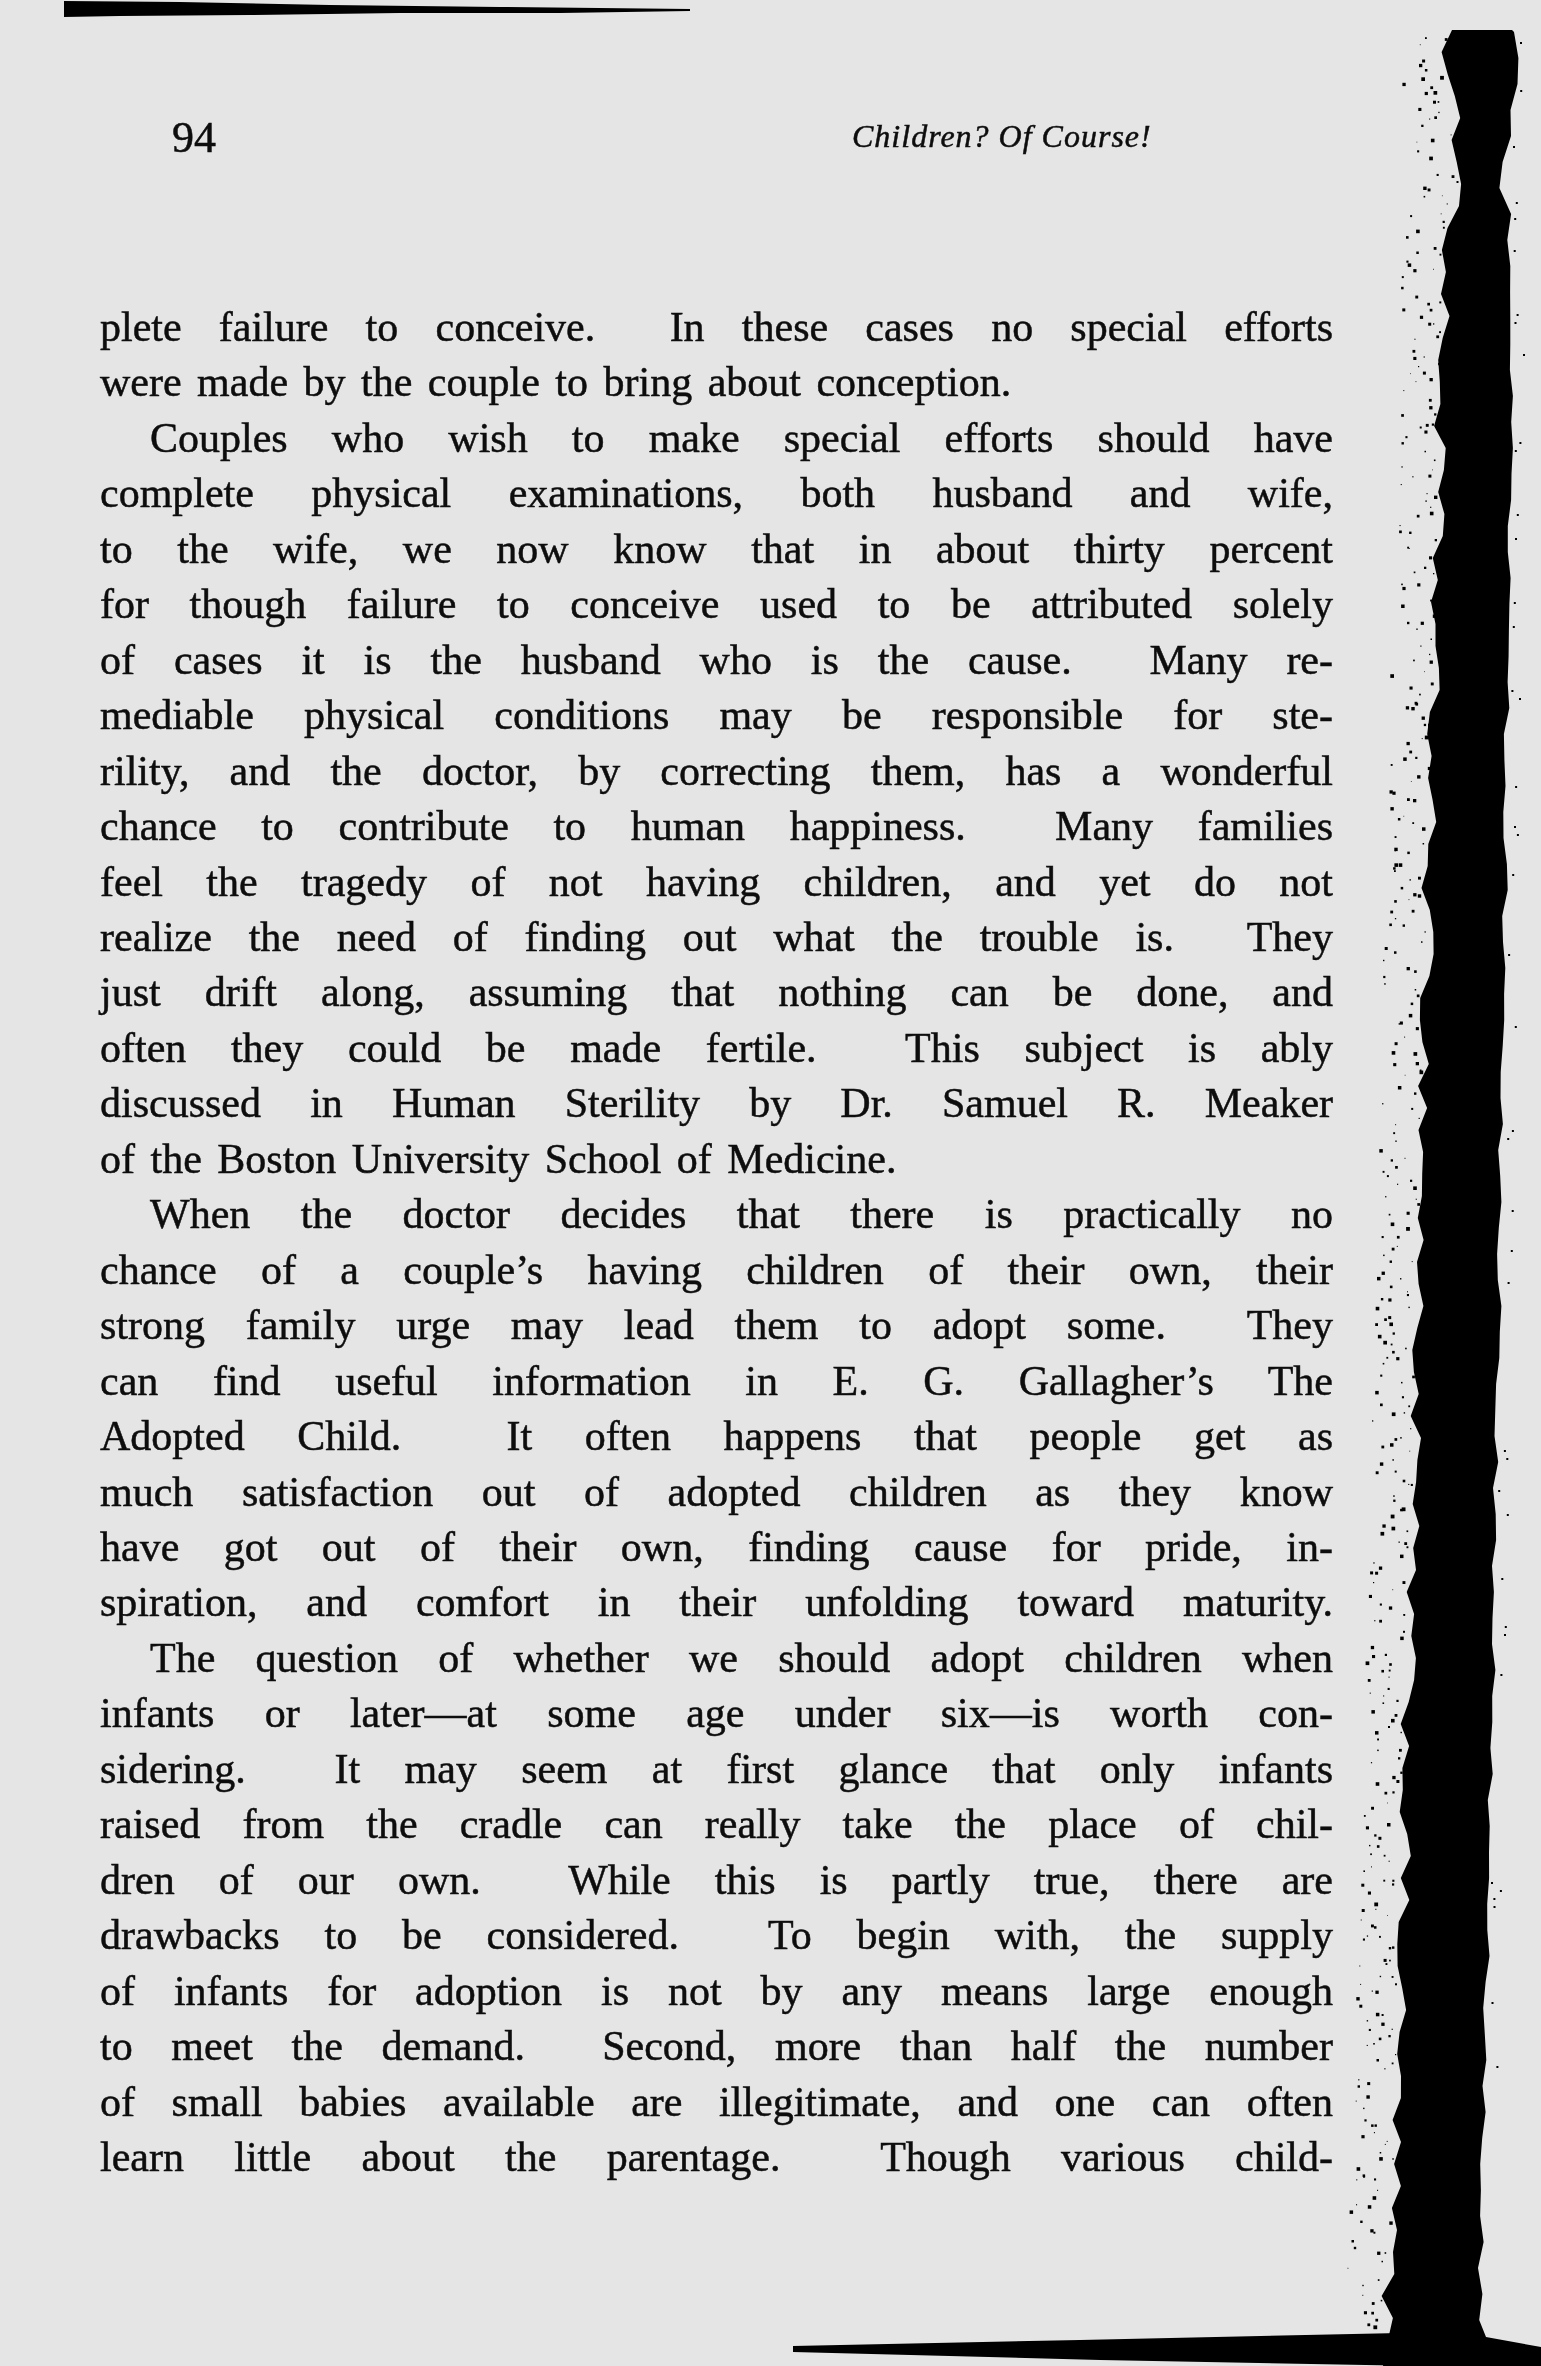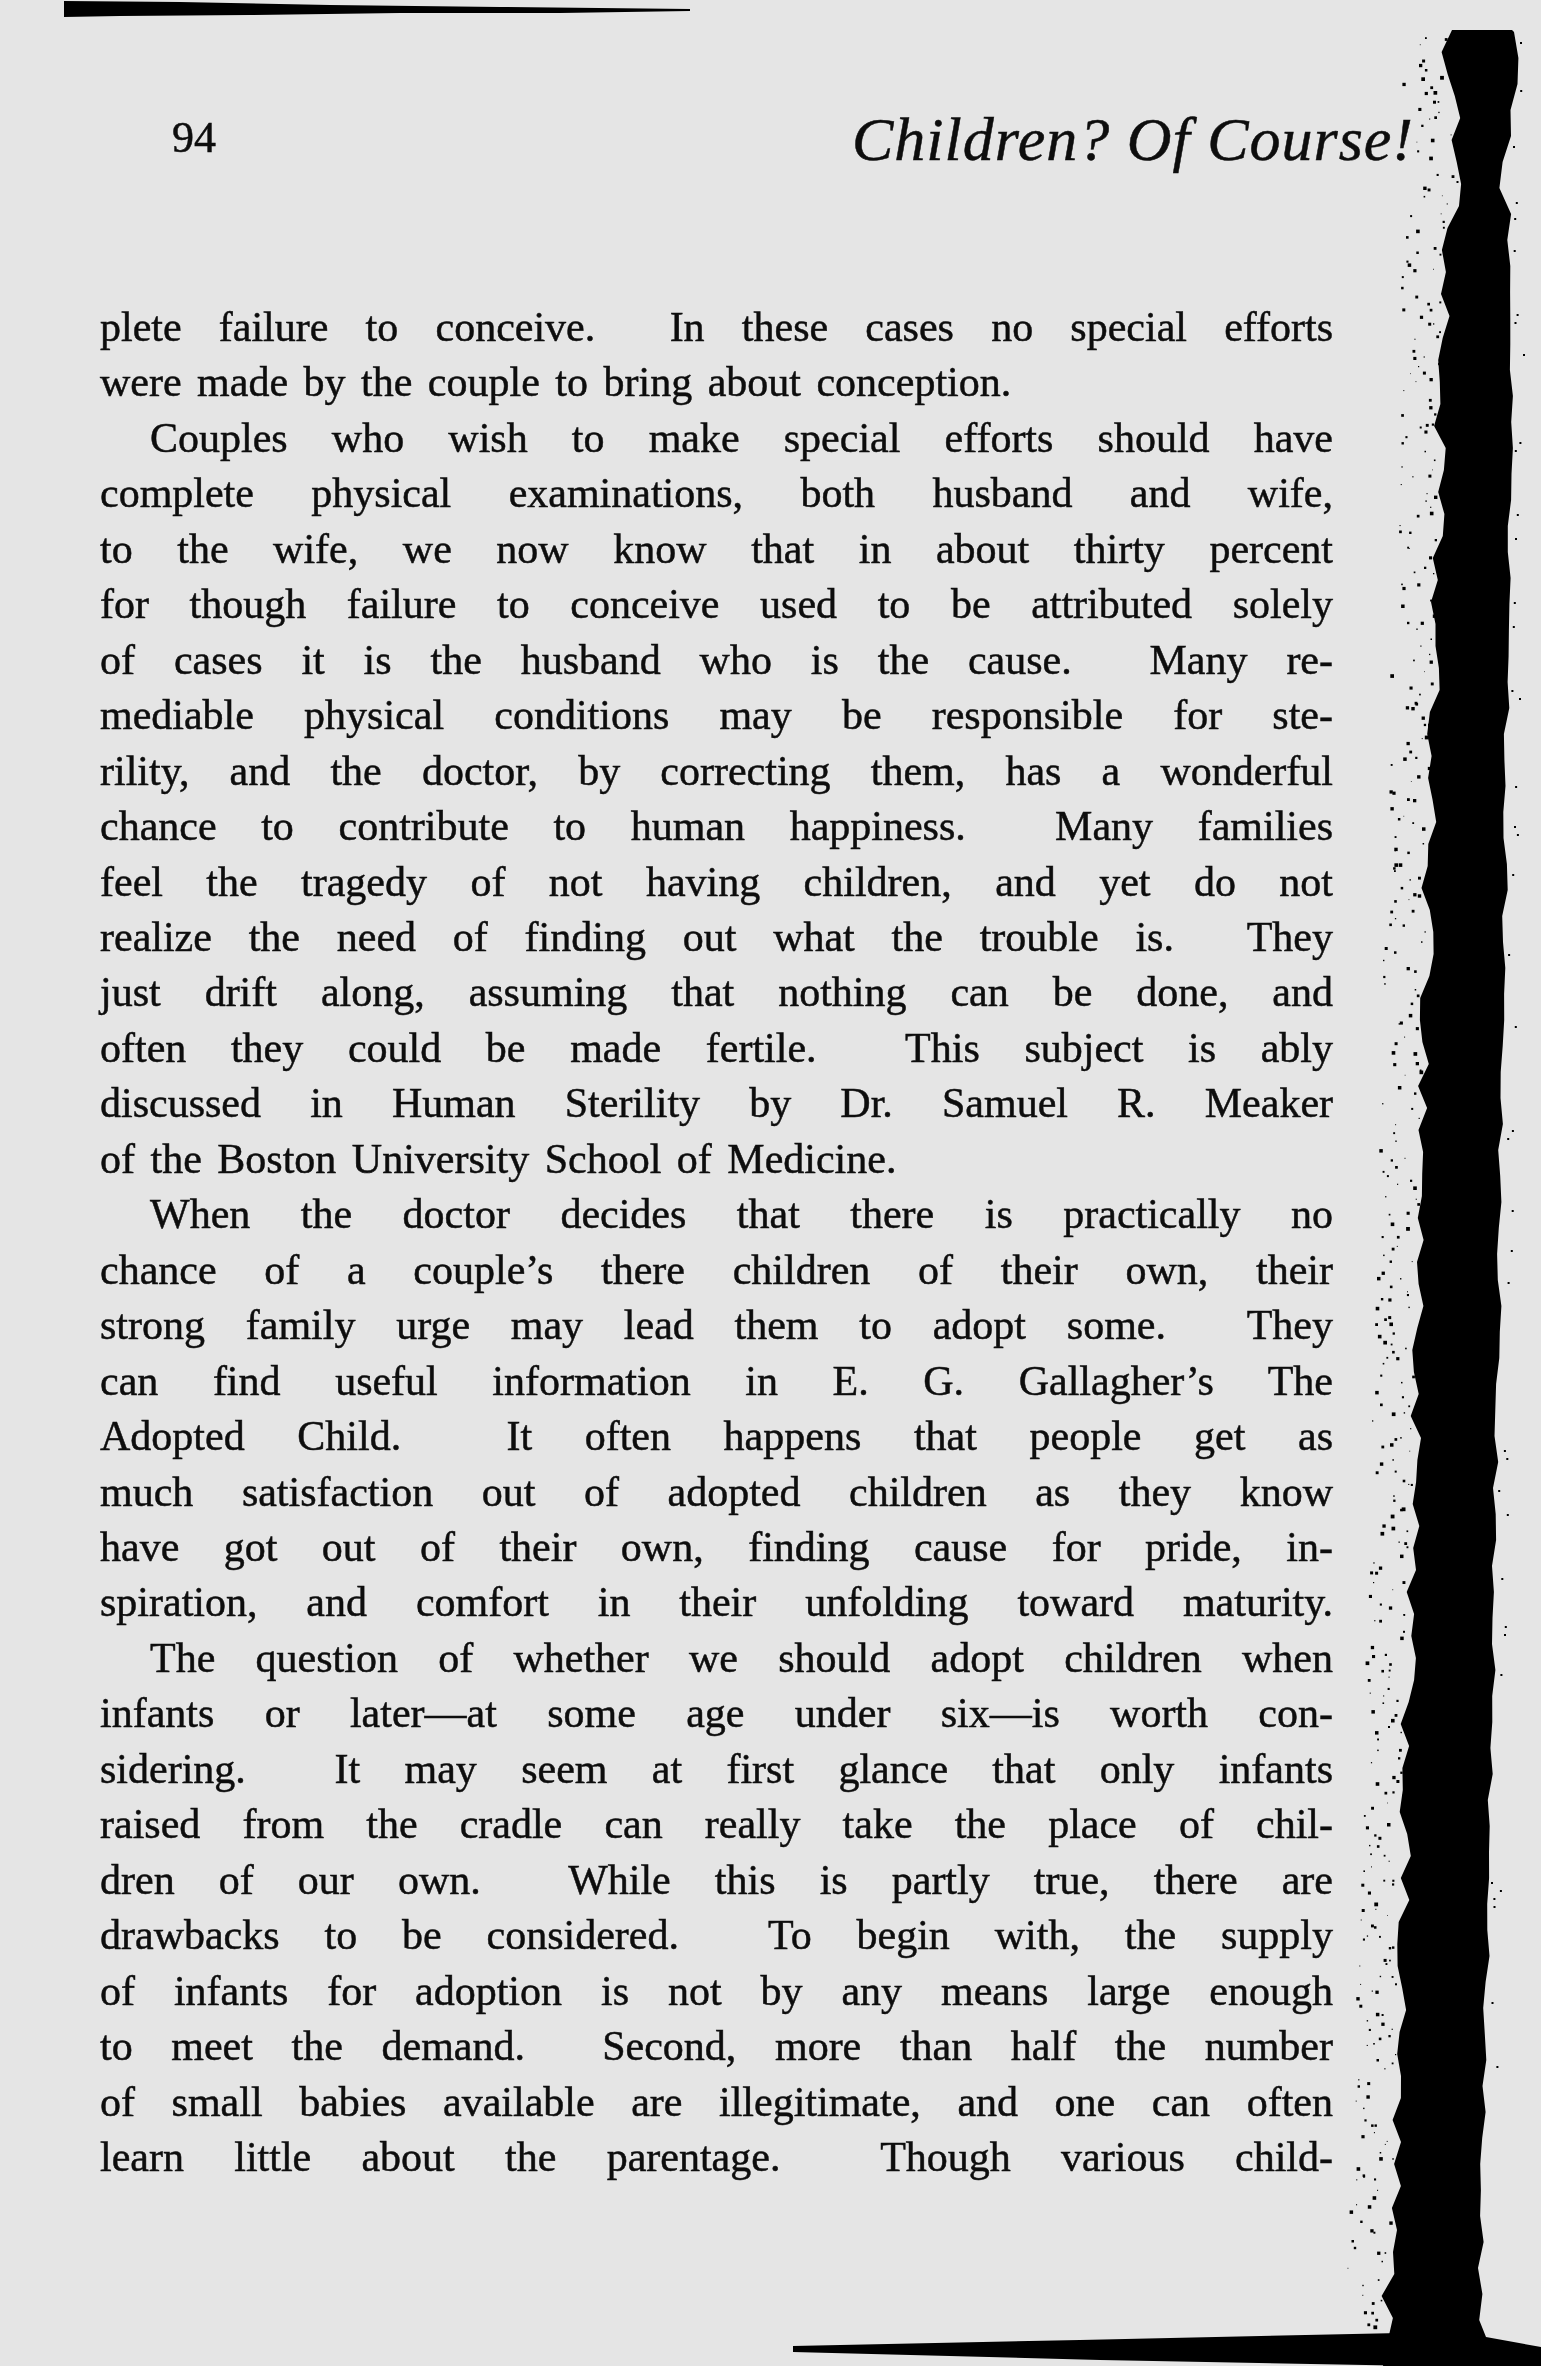--- a/index.html
+++ b/index.html
@@ -11,22 +11,22 @@
     overflow:hidden;
     font-family:"Liberation Serif","DejaVu Serif",serif;
     color:#0d0d0d;
     -webkit-text-stroke:0.5px #101010;
   }
   .pagenum{
     position:absolute;left:172px;top:116px;
     font-size:44px;line-height:1;
   }
   .runhead{
-    position:absolute;left:852px;top:108px;
-    font-size:62px;line-height:1;font-style:italic;
+    position:absolute;left:852px;top:120px;
+    font-size:32px;line-height:1;font-style:italic;
     letter-spacing:1px;
   }
   #body-text{
     position:absolute;left:100px;top:300px;width:1233px;
     font-size:42px;line-height:55.45px;
     word-spacing:5px;
   }
   .line{
     text-align:justify;
     text-align-last:justify;
@@ -556,21 +556,21 @@
       <div class="line"><span>mediable physical conditions may be responsible for ste-</span></div>
       <div class="line"><span>rility, and the doctor, by correcting them, has a wonderful</span></div>
       <div class="line"><span>chance to contribute to human happiness.  Many families</span></div>
       <div class="line"><span>feel the tragedy of not having children, and yet do not</span></div>
       <div class="line"><span>realize the need of finding out what the trouble is.  They</span></div>
       <div class="line"><span>just drift along, assuming that nothing can be done, and</span></div>
       <div class="line"><span>often they could be made fertile.  This subject is ably</span></div>
       <div class="line"><span>discussed in </span><span class="it">Human Sterility</span><span> by Dr. Samuel R. Meaker</span></div>
       <div class="line noj"><span>of the Boston University School of Medicine.</span></div>
       <div class="line indent"><span>When the doctor decides that there is practically no</span></div>
-      <div class="line"><span>chance of a couple’s there children of their own, their</span></div>
+      <div class="line"><span>chance of a couple’s having children of their own, their</span></div>
       <div class="line"><span>strong family urge may lead them to adopt some.  They</span></div>
       <div class="line"><span>can find useful information in E. G. Gallagher’s </span><span class="it">The</span></div>
       <div class="line"><span class="it">Adopted Child</span><span>.  It often happens that people get as</span></div>
       <div class="line"><span>much satisfaction out of adopted children as they know</span></div>
       <div class="line"><span>have got out of their own, finding cause for pride, in-</span></div>
       <div class="line"><span>spiration, and comfort in their unfolding toward maturity.</span></div>
       <div class="line indent"><span>The question of whether we should adopt children when</span></div>
       <div class="line"><span>infants or later—at some age under six—is worth con-</span></div>
       <div class="line"><span>sidering.  It may seem at first glance that only infants</span></div>
       <div class="line"><span>raised from the cradle can really take the place of chil-</span></div>

